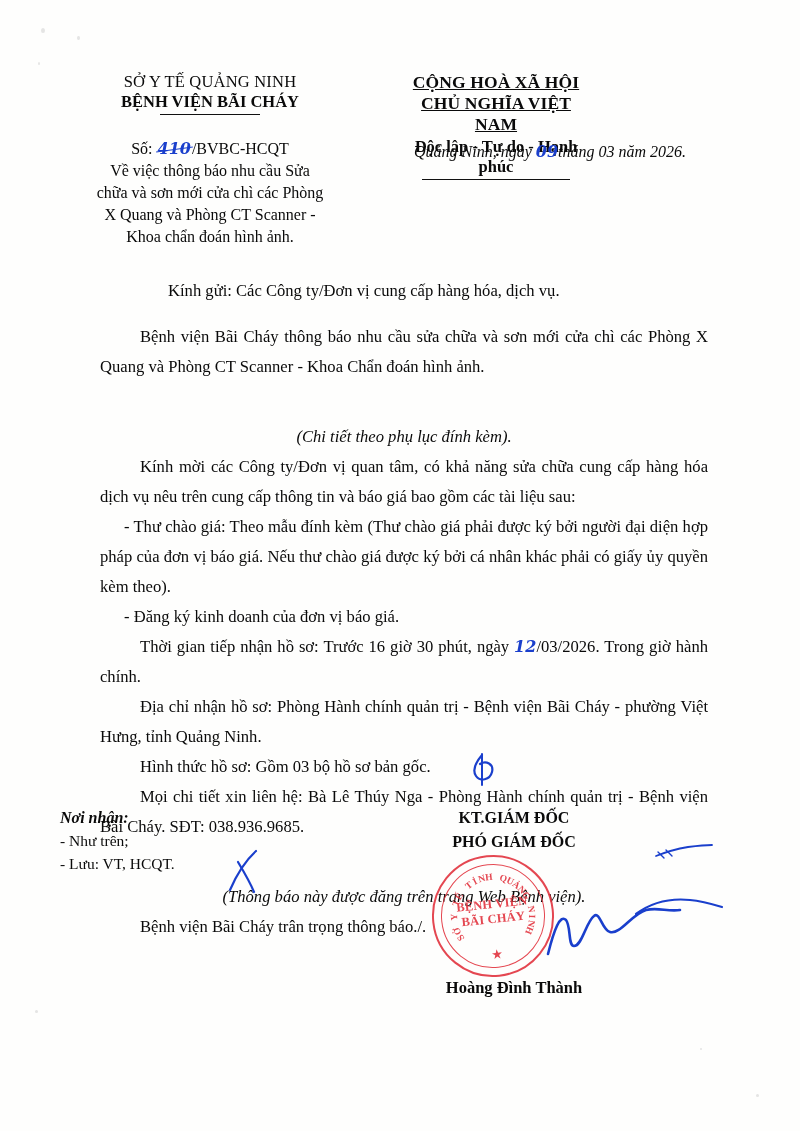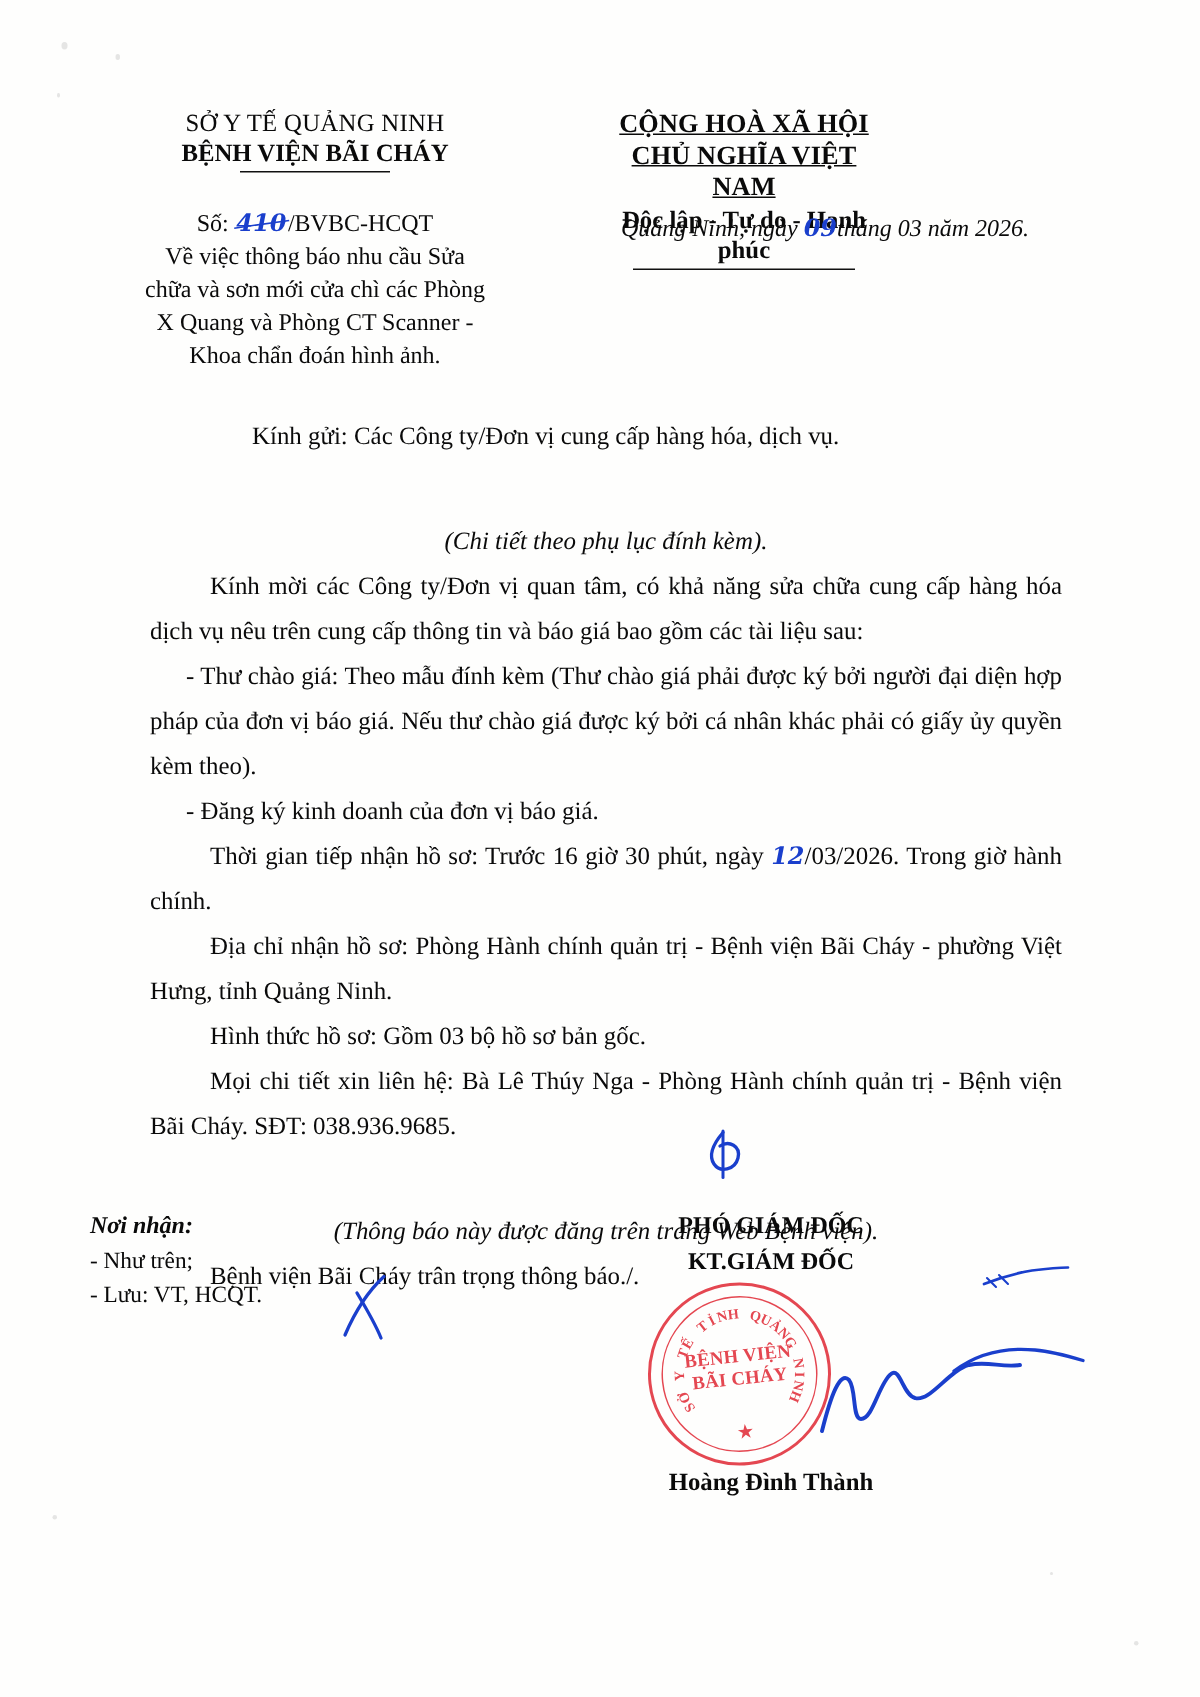--- a/index.html
+++ b/index.html
@@ -279,41 +279,42 @@
       <div>Khoa chẩn đoán hình ảnh.</div>
     </div>
     <div class="subhdr-right">
       <span>Quảng Ninh, ngày</span>
       <span class="hand">09</span><span>tháng 03 năm 2026.</span>
     </div>
   </div>
 
   <div class="body">
     <p class="p kinhgui">Kính gửi: Các Công ty/Đơn vị cung cấp hàng hóa, dịch vụ.</p>
+    <p class="p">Bệnh viện Bãi Cháy thông báo nhu cầu sửa chữa và sơn mới cửa chì các Phòng X Quang và Phòng CT Scanner - Khoa Chẩn đoán hình ảnh.</p>
     <p class="p center ital">(Chi tiết theo phụ lục đính kèm).</p>
     <p class="p">Kính mời các Công ty/Đơn vị quan tâm, có khả năng sửa chữa cung cấp hàng hóa dịch vụ nêu trên cung cấp thông tin và báo giá bao gồm các tài liệu sau:</p>
     <p class="p tight">- Thư chào giá: Theo mẫu đính kèm (Thư chào giá phải được ký bởi người đại diện hợp pháp của đơn vị báo giá. Nếu thư chào giá được ký bởi cá nhân khác phải có giấy ủy quyền kèm theo).</p>
     <p class="p tight">- Đăng ký kinh doanh của đơn vị báo giá.</p>
     <p class="p"><span>Thời gian tiếp nhận hồ sơ: Trước 16 giờ 30 phút, ngày</span> <span class="hand">12</span><span>/03/2026. Trong giờ hành chính.</span></p>
     <p class="p">Địa chỉ nhận hồ sơ: Phòng Hành chính quản trị - Bệnh viện Bãi Cháy - phường Việt Hưng, tỉnh Quảng Ninh.</p>
     <p class="p">Hình thức hồ sơ: Gồm 03 bộ hồ sơ bản gốc.</p>
     <p class="p">Mọi chi tiết xin liên hệ: Bà Lê Thúy Nga - Phòng Hành chính quản trị - Bệnh viện Bãi Cháy. SĐT: 038.936.9685.</p>
     <p class="p center ital">(Thông báo này được đăng trên trang Web Bệnh viện).</p>
     <p class="p">Bệnh viện Bãi Cháy trân trọng thông báo./.</p>
   </div>
 
   <div class="footer">
     <div class="foot-left">
       <div class="title">Nơi nhận:</div>
       <div>- Như trên;</div>
       <div>- Lưu: VT, HCQT.</div>
     </div>
     <div class="foot-right">
+      <div>KT.GIÁM ĐỐC</div>
       <div>PHÓ GIÁM ĐỐC</div>
-      <div>KT.GIÁM ĐỐC</div>
       <div class="signer">Hoàng Đình Thành</div>
     </div>
   </div>
 
   <div class="stamp">
     <div class="stamp-arc" id="sealArc">
         <span class="arc-ch" style="transform: rotate(-118deg) translate(-50%, -44px) rotate(0deg);">S</span>
         <span class="arc-ch" style="transform: rotate(-107.273deg) translate(-50%, -44px) rotate(0deg);">Ở</span>
         <span class="arc-ch" style="transform: rotate(-96.5455deg) translate(-50%, -44px) rotate(0deg);"> </span>
         <span class="arc-ch" style="transform: rotate(-85.8182deg) translate(-50%, -44px) rotate(0deg);">Y</span>

